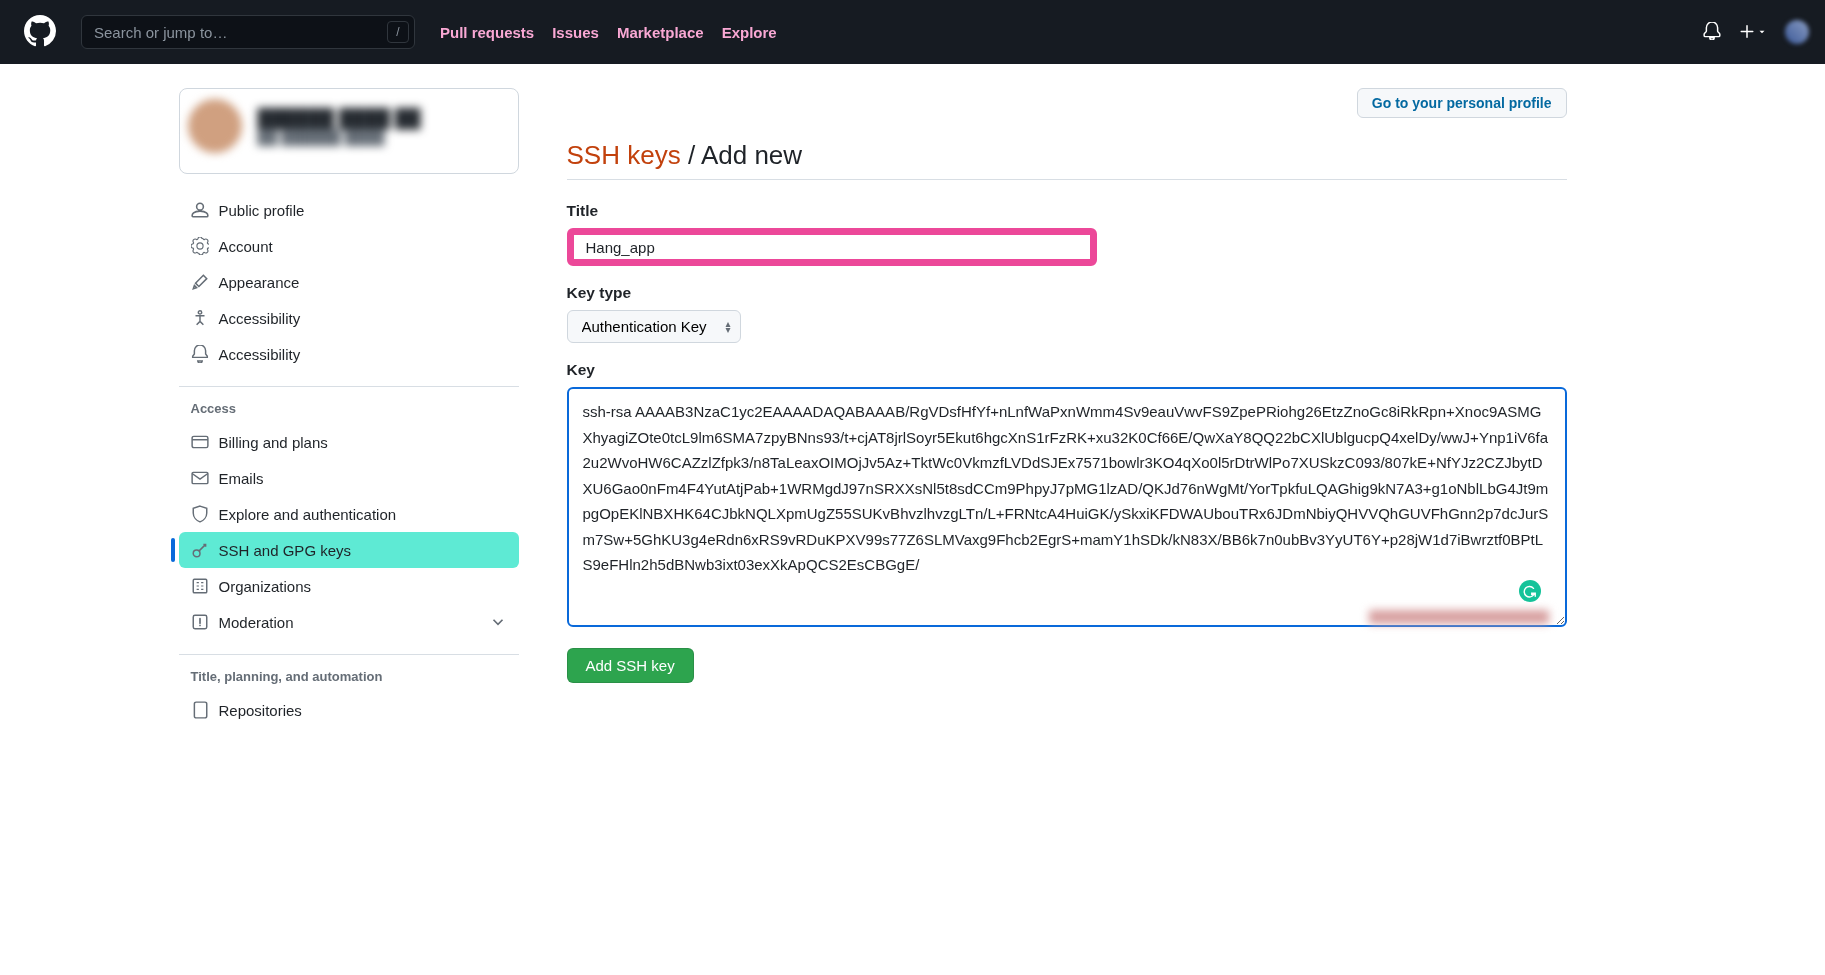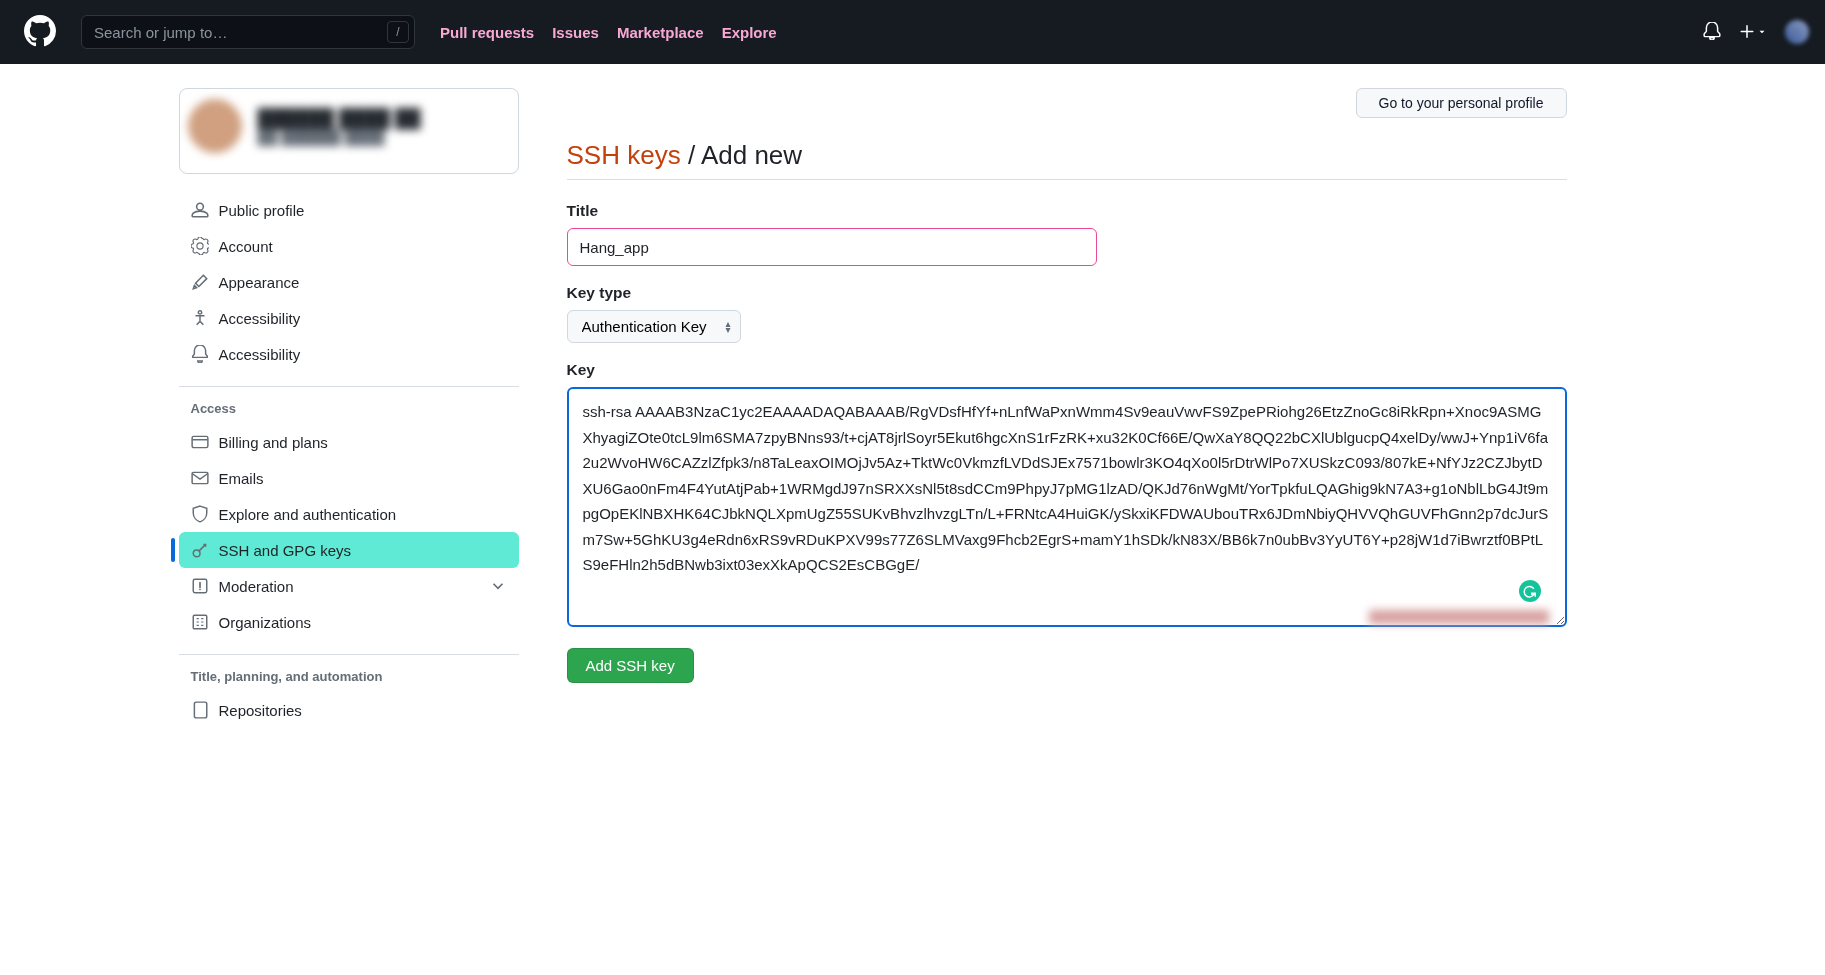--- a/index.html
+++ b/index.html
@@ -40,26 +40,26 @@
   ul.sidenav li .nav-ico { width: 18px; height: 18px; flex-shrink: 0; fill: #656d76; }
   ul.sidenav li .chev { margin-left: auto; }
   .side-sep { border: none; border-top: 1px solid #d8dee4; margin: 14px 0; }
   .side-heading { font-size: 13px; font-weight: 600; color: #656d76; padding: 0 12px 8px; }
 
   
   .subhead { display: flex; align-items: center; padding-bottom: 8px; border-bottom: 1px solid #d8dee4; margin-bottom: 22px; }
   .subhead-title { font-size: 26px; font-weight: 400; }
   .subhead-title a { color: #c2410c; text-decoration: none; font-weight: 400; }
 
-  .top-btn { margin-left: auto; padding: 6px 22px; border: 1px solid #d0d7de; border-radius: 6px; background: #f6f8fa; font-size: 14px; font-weight: 400; color: #0f172a; cursor: pointer; }
+  .top-btn { margin-left: auto; padding: 6px 14px; border: 1px solid #d0d7de; border-radius: 6px; background: #f6f8fa; font-size: 14px; font-weight: 700; color: #0369a1; cursor: pointer; }
   .top-row { display: flex; margin-bottom: 22px; }
 
   .form-group { margin-bottom: 18px; }
   .form-label { font-weight: 600; font-size: 15.5px; display: block; margin-bottom: 8px; }
-  .text-input { width: 530px; height: 38px; padding: 6px 12px; font-size: 15px; border: 1px solid #ec4899; border-radius: 6px; background: #ffffff; color: #1f2328; }
+  .text-input { width: 530px; height: 38px; padding: 6px 12px; font-size: 15px; border: 7px solid #ec4899; border-radius: 6px; background: #ffffff; color: #1f2328; }
   .select-wrap { position: relative; display: inline-block; }
   .select-input { appearance: none; padding: 7px 32px 7px 14px; font-size: 15px; border: 1px solid #d0d7de; border-radius: 6px; background: #f6f8fa; font-weight: 500; cursor: pointer; }
   .select-chevs { position: absolute; right: 10px; top: 50%; transform: translateY(-50%); pointer-events: none; color: #656d76; font-size: 10px; line-height: 6px; }
 
   .textarea-wrap { position: relative; }
   .key-textarea { width: 100%; min-height: 240px; padding: 10px 14px; border: 2px solid #0969da; border-radius: 6px; font-family: -apple-system, BlinkMacSystemFont, "Segoe UI", Helvetica, Arial, sans-serif; font-size: 15px; line-height: 1.7; color: #1f2328; resize: vertical; white-space: normal; word-break: break-all; }
   .grammarly { position: absolute; right: 26px; bottom: 28px; width: 22px; height: 22px; border-radius: 50%; background: #15c39a; display: flex; align-items: center; justify-content: center; }
   .grammarly svg { fill: #ffffff; width: 14px; height: 14px; }
   .blur-box { position: absolute; right: 18px; bottom: 6px; width: 180px; height: 14px; background: #d8a0a0; filter: blur(4px); }
 
@@ -174,34 +174,34 @@
       </li>
       <li class="active">
         <svg class="nav-ico" viewBox="0 0 16 16">
             <circle cx="5" cy="11" r="3" fill="none" stroke="#656d76" stroke-width="1.3"></circle>
             <path d="M7 9l6-6m-2 0h2v2" fill="none" stroke="#656d76" stroke-width="1.3"></path>
           </svg>
         <span>SSH and GPG keys</span>
       </li>
       <li>
         <svg class="nav-ico" viewBox="0 0 16 16">
+            <rect x="2" y="2" width="12" height="12" rx="1" fill="none" stroke="#656d76" stroke-width="1.3"></rect>
+            <path d="M5 5h2M5 8h2M5 11h2M9 5h2M9 8h2M9 11h2" stroke="#656d76" stroke-width="1"></path>
+          </svg>
+        <span>Organizations</span>
+      </li>
+      <li>
+        <svg class="nav-ico" viewBox="0 0 16 16">
             <rect x="2" y="2" width="12" height="12" rx="1.5" fill="none" stroke="#656d76" stroke-width="1.3"></rect>
             <path d="M8 5v4M8 11h0" stroke="#656d76" stroke-width="1.5" stroke-linecap="round"></path>
           </svg>
         <span>Moderation</span>
         <svg class="nav-ico chev" viewBox="0 0 16 16">
             <path d="M4 6l4 4 4-4" fill="none" stroke="#656d76" stroke-width="1.5"></path>
           </svg>
-      </li>
-      <li>
-        <svg class="nav-ico" viewBox="0 0 16 16">
-            <rect x="2" y="2" width="12" height="12" rx="1" fill="none" stroke="#656d76" stroke-width="1.3"></rect>
-            <path d="M5 5h2M5 8h2M5 11h2M9 5h2M9 8h2M9 11h2" stroke="#656d76" stroke-width="1"></path>
-          </svg>
-        <span>Organizations</span>
       </li>
     </ul>
 
     <hr class="side-sep">
     <div class="side-heading">Title, planning, and automation</div>
 
     <ul class="sidenav">
       <li>
         <svg class="nav-ico" viewBox="0 0 16 16">
             <path d="M3 2.5A1.5 1.5 0 014.5 1h8A1.5 1.5 0 0114 2.5v11a1.5 1.5 0 01-1.5 1.5h-8A1.5 1.5 0 013 13.5v-11zM5 12h0" fill="none" stroke="#656d76" stroke-width="1.3"></path>

